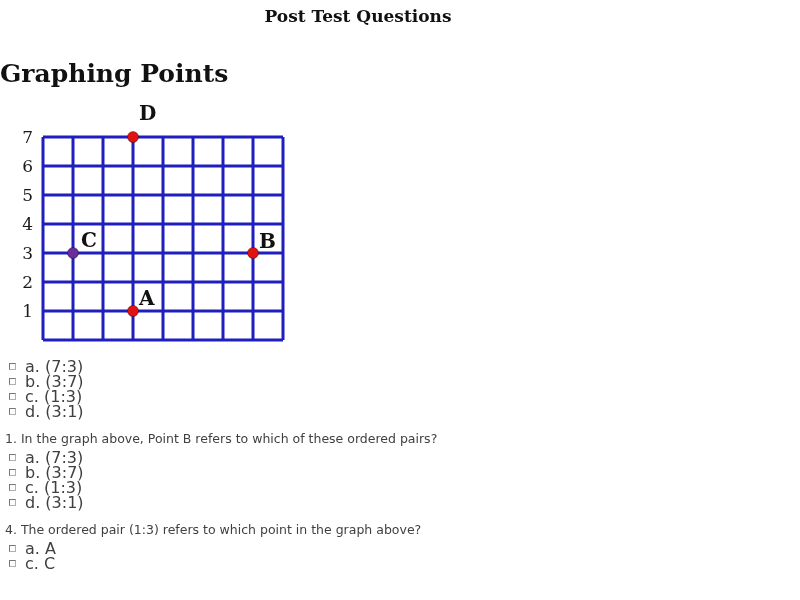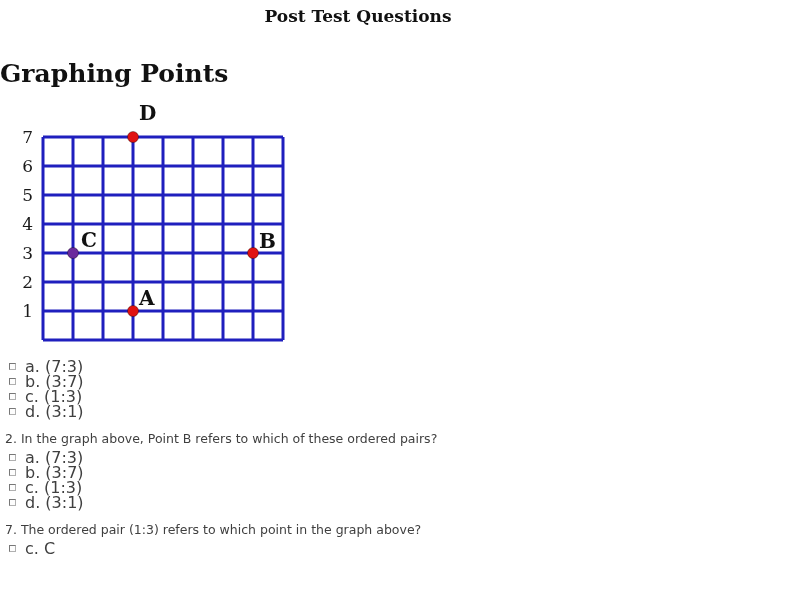--- a/index.html
+++ b/index.html
@@ -136,38 +136,42 @@
       <div class="option-row">
         <span class="option-checkbox"></span>
         <span class="option-label">c. (1:3)</span>
       </div>
       <div class="option-row">
         <span class="option-checkbox"></span>
         <span class="option-label">d. (3:1)</span>
       </div>
     </div>
     <div class="question-block">
-      <div class="question-text">2. In the graph above, Point B refers to which of these ordered pairs?</div>
+      <div class="question-text">1. In the graph above, Point B refers to which of these ordered pairs?</div>
       <div class="option-row">
         <span class="option-checkbox"></span>
         <span class="option-label">a. (7:3)</span>
       </div>
       <div class="option-row">
         <span class="option-checkbox"></span>
         <span class="option-label">b. (3:7)</span>
       </div>
       <div class="option-row">
         <span class="option-checkbox"></span>
         <span class="option-label">c. (1:3)</span>
       </div>
       <div class="option-row">
         <span class="option-checkbox"></span>
         <span class="option-label">d. (3:1)</span>
       </div>
     </div>
     <div class="question-block">
-      <div class="question-text">7. The ordered pair (1:3) refers to which point in the graph above?</div>
+      <div class="question-text">4. The ordered pair (1:3) refers to which point in the graph above?</div>
+      <div class="option-row">
+        <span class="option-checkbox"></span>
+        <span class="option-label">a. A</span>
+      </div>
       <div class="option-row">
         <span class="option-checkbox"></span>
         <span class="option-label">c. C</span>
       </div>
     </div>
   </div>
 
 </body></html>

